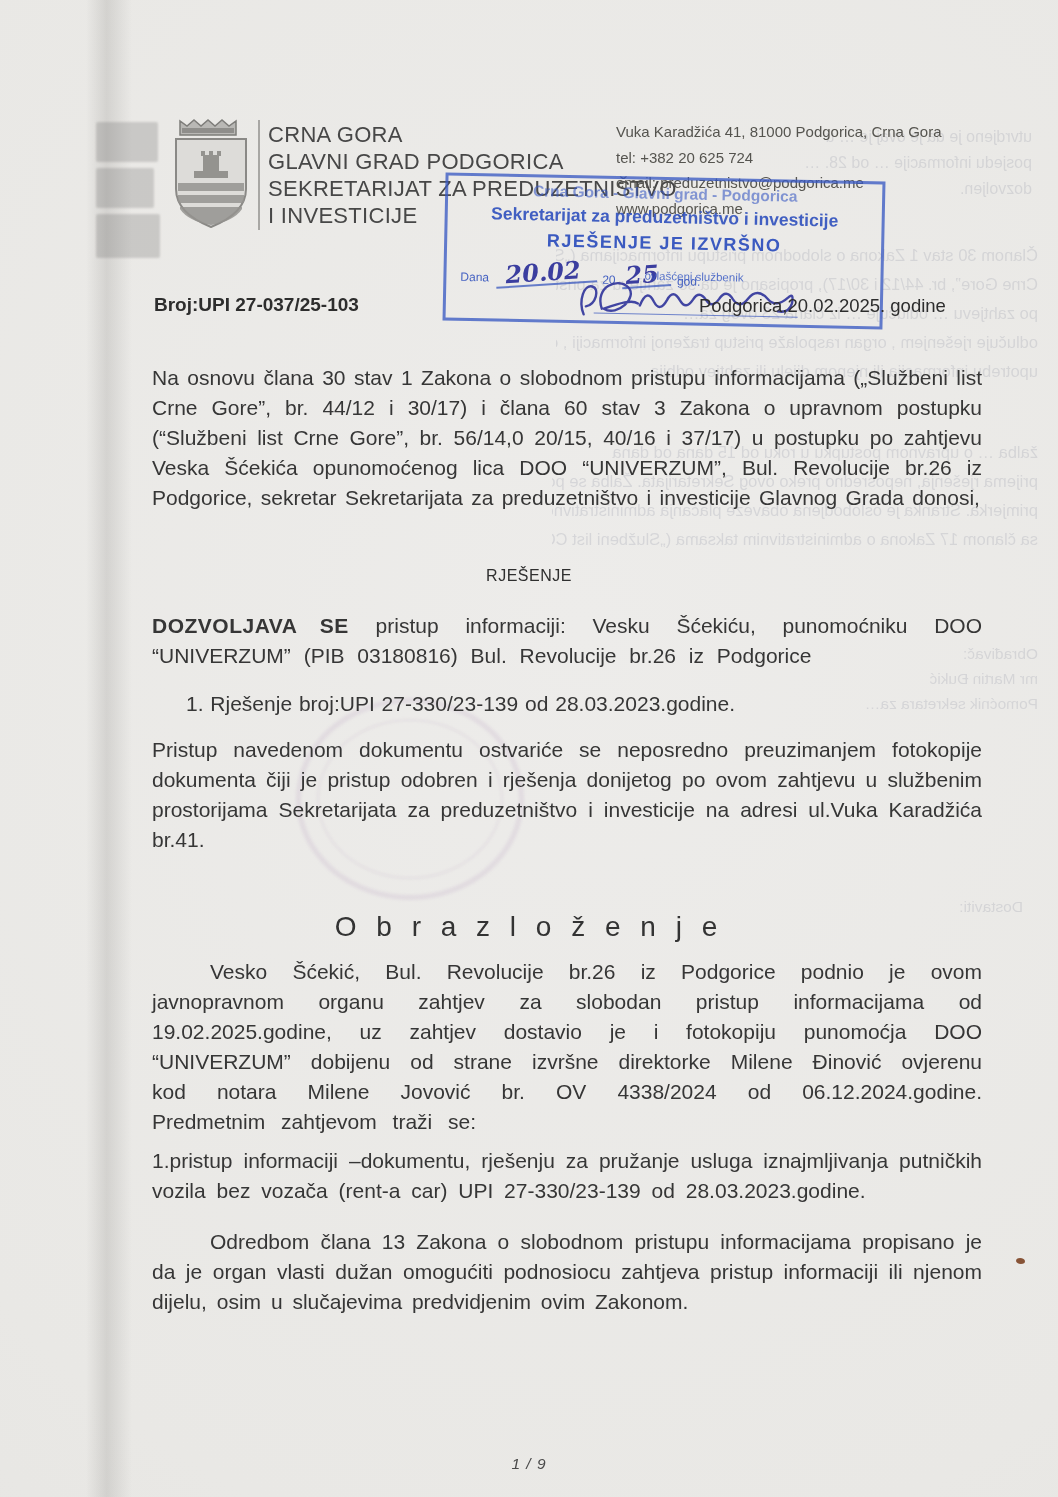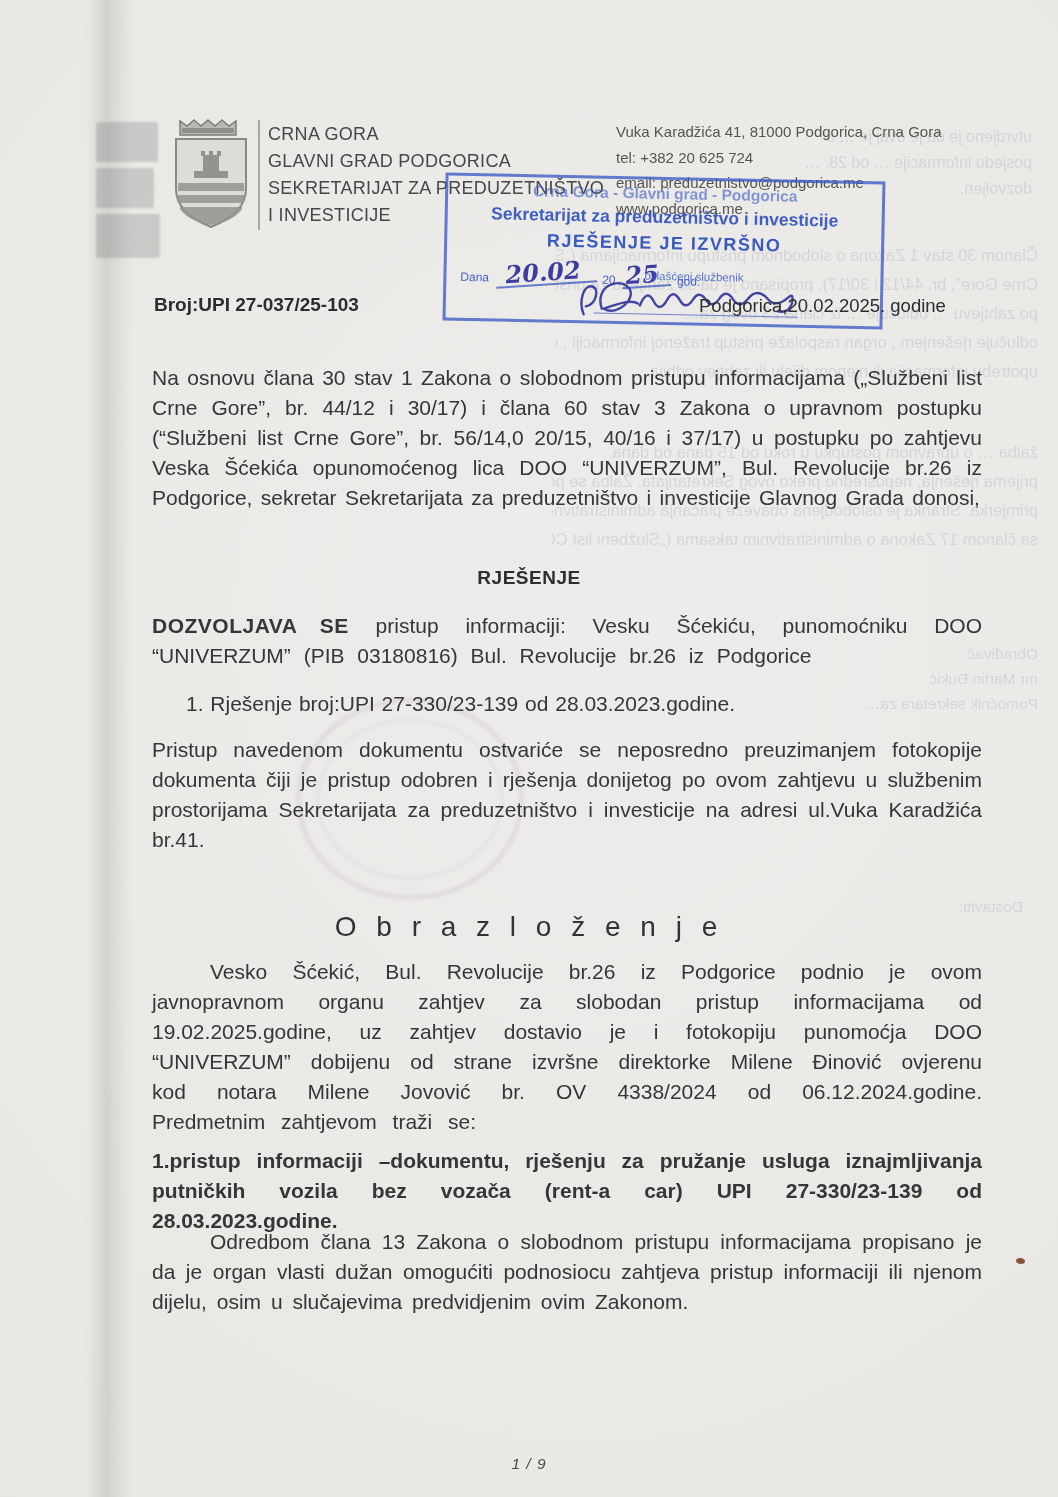--- a/index.html
+++ b/index.html
@@ -23,21 +23,21 @@
   #bleed-appeal{left:552px;top:438px;width:486px;font-size:16.5px;line-height:29px;}
   #bleed-officer{left:822px;top:641px;width:216px;font-size:15.5px;line-height:25px;}
   #bleed-deliver{left:893px;top:897px;width:130px;font-size:15.5px;line-height:20px;}
   .circle-bleed{position:absolute;left:296px;top:698px;width:218px;height:192px;border-radius:50%;
     border:5px solid rgba(158,118,168,.13);filter:blur(1.6px);}
   .circle-bleed::after{content:"";position:absolute;inset:16px;border-radius:50%;border:2px solid rgba(158,118,168,.10);}
 
   
   .logo{position:absolute;left:168px;top:114px;width:86px;height:122px;}
   .header-divider{position:absolute;left:258px;top:120px;width:2px;height:110px;background:#a8a7a4;}
-  .org{position:absolute;left:268px;top:121px;font-size:18px;line-height:27px;color:#474747;letter-spacing:.3px;}
+  .org{position:absolute;left:268px;top:121px;font-size:22px;line-height:27px;color:#474747;letter-spacing:.3px;}
   .contact{position:absolute;left:616px;top:119px;font-size:15px;line-height:25.5px;color:#55544f;}
 
   
   .stamp{position:absolute;left:444px;top:177px;width:434px;height:142px;
     border:3px solid rgba(58,90,195,.78);transform:rotate(1.2deg);color:#3a55bd;}
   .s-org{position:absolute;top:5px;left:0;width:100%;text-align:center;font-size:15.5px;font-weight:600;color:rgba(58,90,195,.6);}
   .s-dept{position:absolute;top:27px;left:0;width:100%;text-align:center;font-size:17.5px;font-weight:bold;color:rgba(50,82,190,.92);}
   .s-status{position:absolute;top:53px;left:0;width:100%;text-align:center;font-size:18px;font-weight:bold;letter-spacing:1.5px;color:rgba(50,82,190,.95);}
   .s-daterow{position:absolute;left:14px;top:84px;display:flex;align-items:flex-end;gap:6px;font-size:12px;color:rgba(50,82,190,.9);}
   .s-hw{font-family:"DejaVu Serif",serif;font-style:italic;font-weight:bold;font-size:24px;line-height:22px;color:#3b3e9f;display:inline-block;transform:rotate(-5deg);}
@@ -48,28 +48,28 @@
   .s-sig path{fill:none;stroke:#383c9e;stroke-width:2.4;stroke-linecap:round;opacity:.95;}
   .s-sigline{position:absolute;left:148px;top:134px;width:204px;border-bottom:1.6px solid rgba(55,85,190,.7);}
 
   
   .ref-number{position:absolute;left:154px;top:294px;font-weight:bold;font-size:19px;color:#2d2d2d;}
   .ref-date{position:absolute;left:699px;top:295px;font-weight:normal;font-size:18.5px;color:#2d2d2d;}
 
   
   .par{position:absolute;left:152px;width:830px;font-size:21px;line-height:30px;text-align:justify;color:#363636;}
   #p1{top:363px;word-spacing:2.5px;}
-  .h-rjesenje{position:absolute;left:0;right:0;top:567px;text-align:center;font-weight:bold;font-size:19px;letter-spacing:.5px;color:#2f2f2f;}
+  .h-rjesenje{position:absolute;left:0;right:0;top:567px;text-align:center;font-weight:normal;font-size:16px;letter-spacing:.5px;color:#2f2f2f;}
   #p2{top:611px;word-spacing:7px;}
   #p2 .lead{font-weight:bold;letter-spacing:.5px;word-spacing:3px;}
   #item1{top:689px;padding-left:34px;text-align:left;word-spacing:1px;width:796px;}
   #p3{top:735px;word-spacing:3px;}
   .h-obraz{position:absolute;left:0;right:0;top:911px;text-align:center;font-size:28px;letter-spacing:6px;color:#333;}
   #p4{top:957px;text-indent:58px;word-spacing:10px;}
-  #p5{top:1146px;word-spacing:5px;font-weight:bold;}
+  #p5{top:1146px;word-spacing:5px;}
   #p6{top:1227px;text-indent:58px;word-spacing:4px;}
   .footer{position:absolute;left:0;right:0;top:1455px;text-align:center;font-style:italic;font-size:15.5px;color:#4a4a4a;letter-spacing:1px;}
 </style>
 </head>
 <body>
 
 <div class="scan">
 
   <div class="bleed" id="bleed-top">
     <div class="ln">utvrdjeno je da je ovaj je … u</div>

